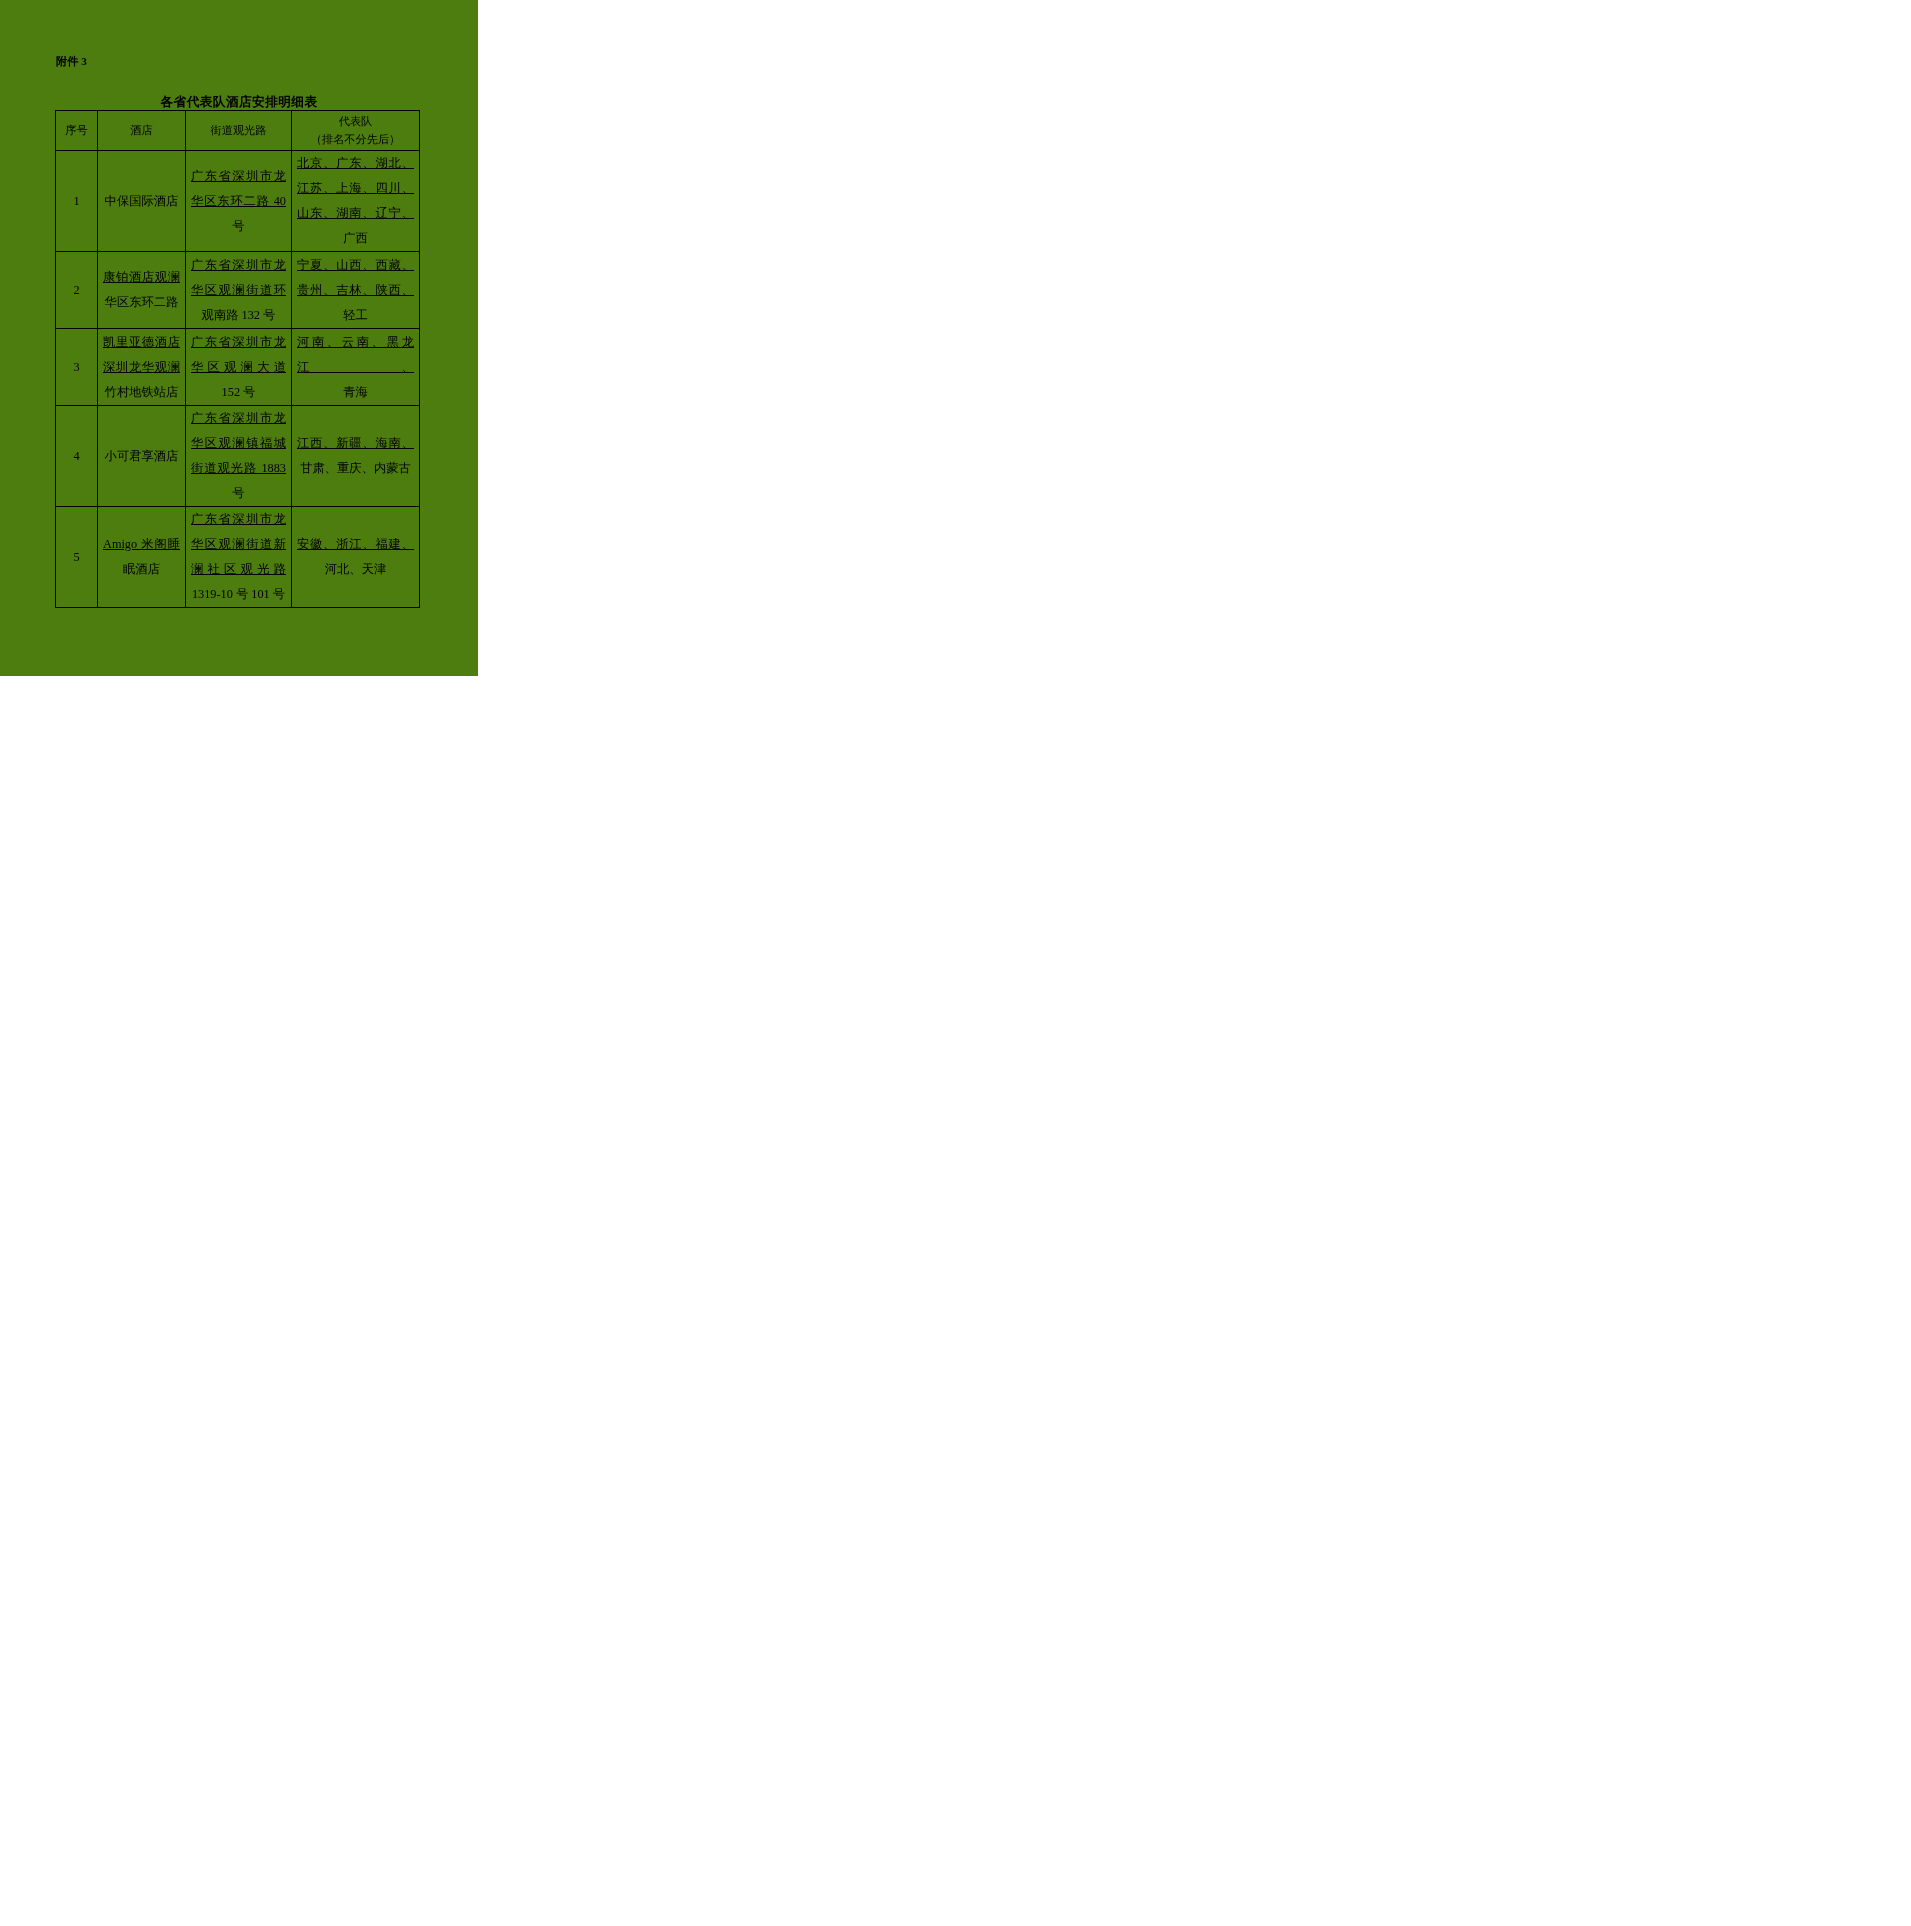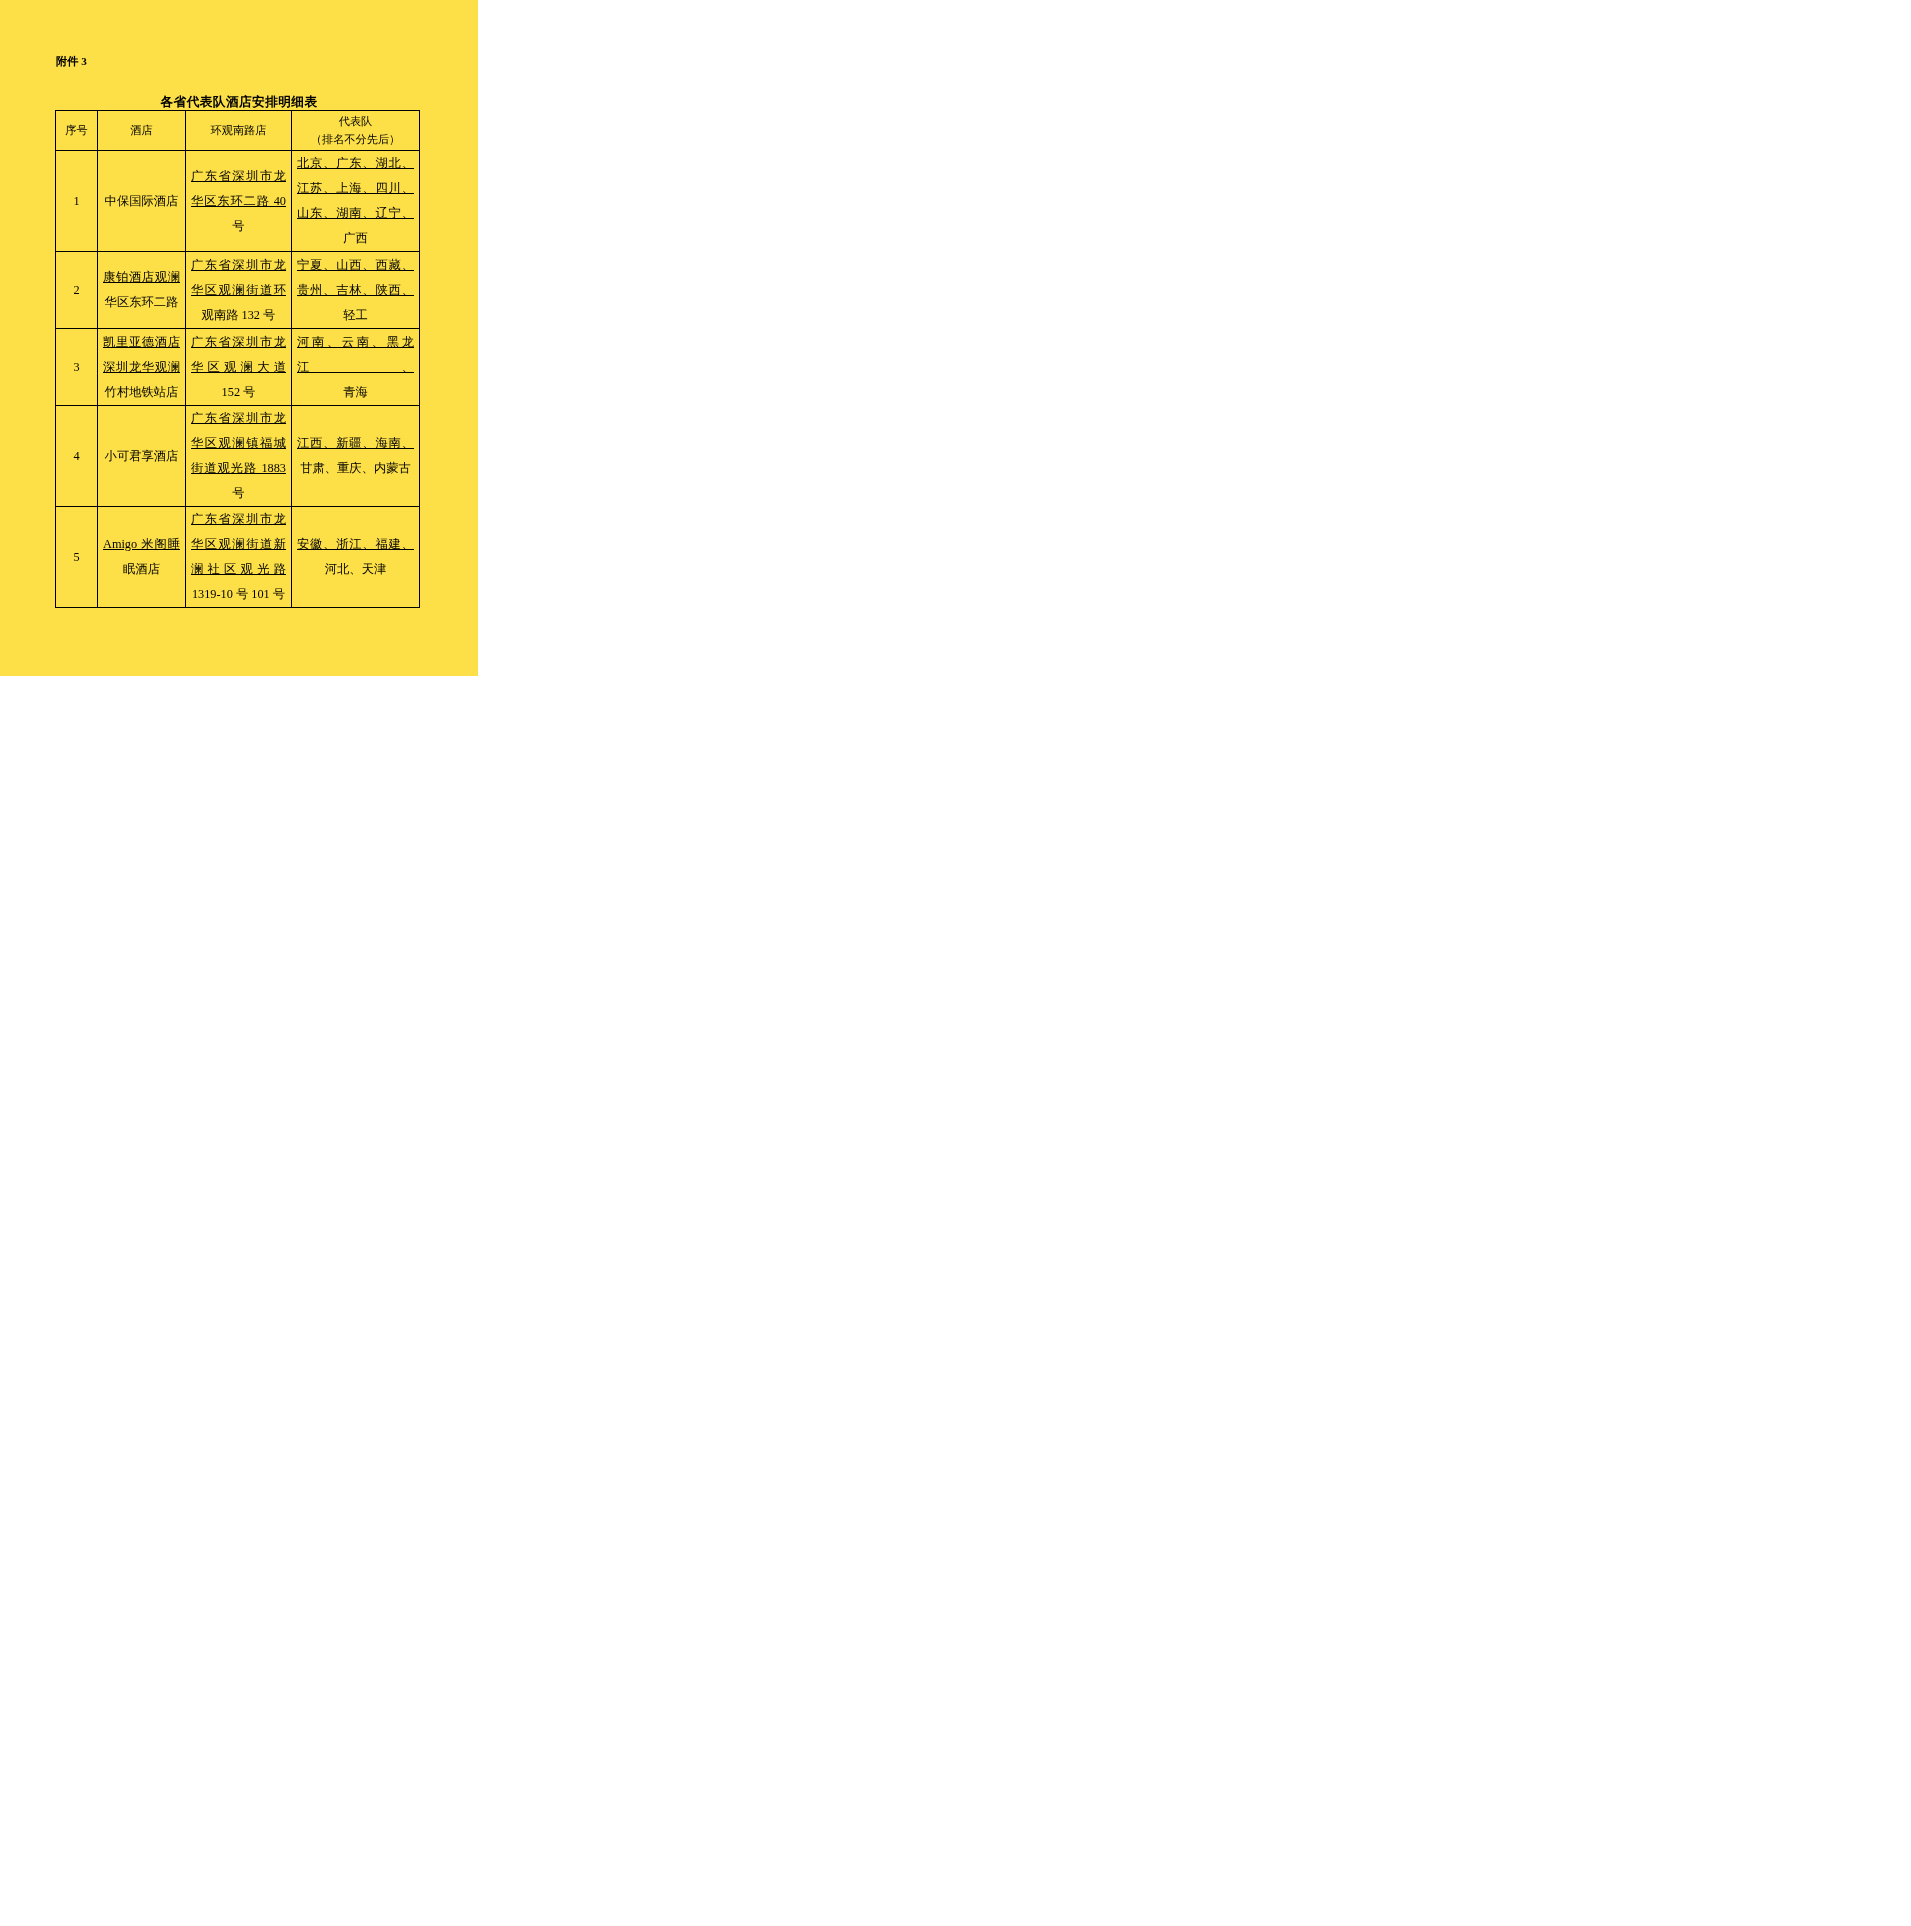--- a/index.html
+++ b/index.html
@@ -8,21 +8,21 @@
     background: #ffffff;
   }
   body {
     font-family: "Liberation Serif", "DejaVu Serif", serif;
     color: #000000;
   }
   .page {
     position: relative;
     width: 478px;
     height: 676px;
-    background: #fde047;
+    background: #4d7c0f;
     overflow: hidden;
   }
   .attachment {
     position: absolute;
     left: 56px;
     top: 54px;
     font-size: 11.2px;
     line-height: 15.4px;
     font-weight: bold;
     white-space: pre;
@@ -102,21 +102,21 @@
     </colgroup>
     <thead>
       <tr class="hr">
         <td class="col1">
           <div class="line c">序号</div>
         </td>
         <td class="col2">
           <div class="line c">酒店</div>
         </td>
         <td class="col3">
-          <div class="line c">环观南路店</div>
+          <div class="line c">街道观光路</div>
         </td>
         <td class="col4">
           <div class="line c">代表队</div>
           <div class="line c">（排名不分先后）</div>
         </td>
       </tr>
     </thead>
     <tbody id="table-body">
         <tr class="r1">
           <td class="col1">

